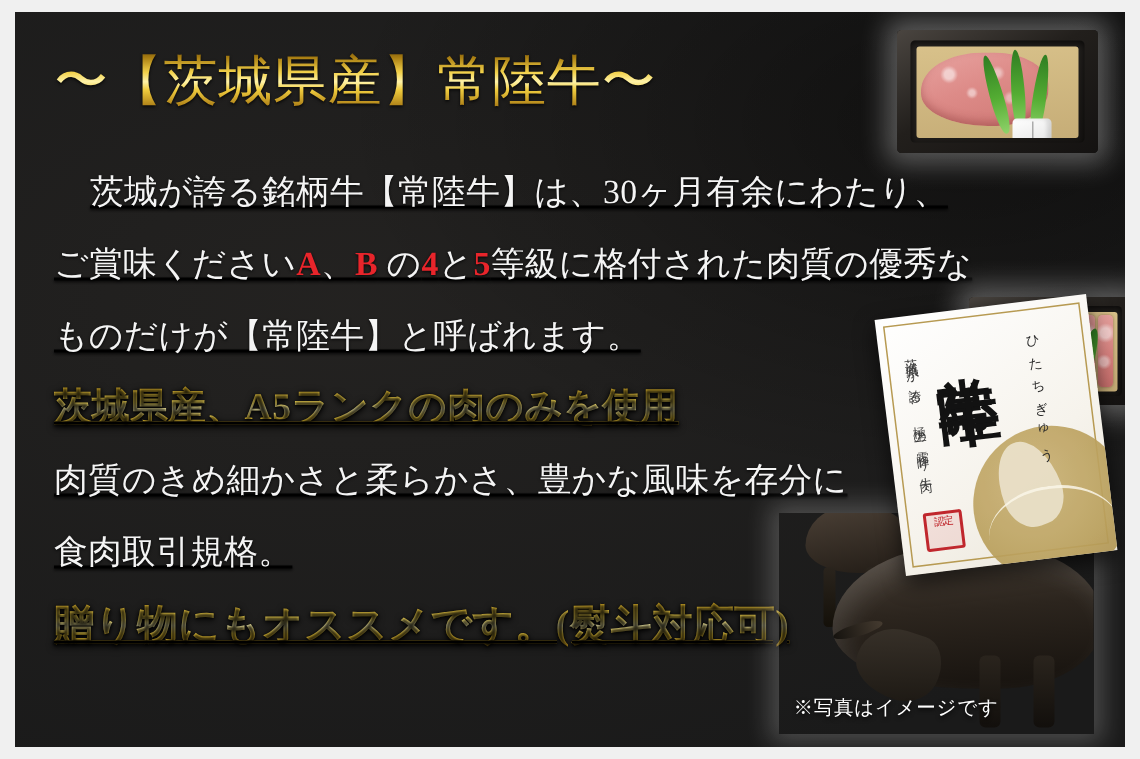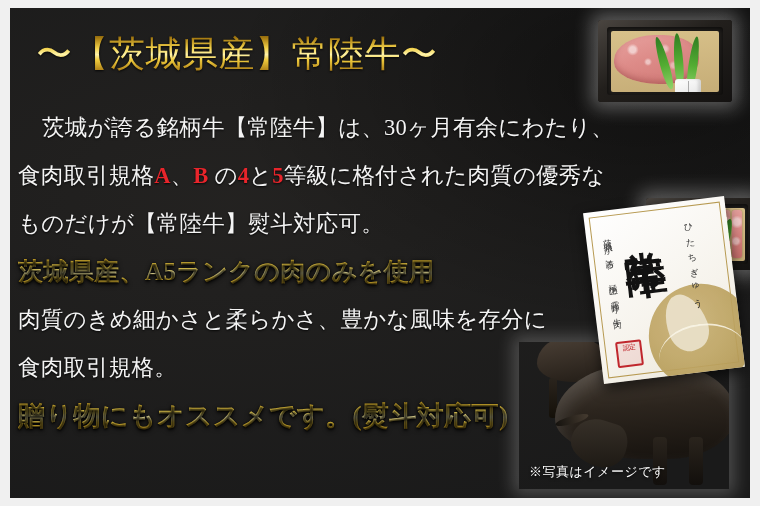--- a/index.html
+++ b/index.html
@@ -55,23 +55,24 @@
     -webkit-background-clip: text;
     background-clip: text;
     color: transparent;
     -webkit-text-fill-color: transparent;
     filter: drop-shadow(0 1px 1px rgba(0,0,0,0.8));
   }
 
   
   .body-text {
     position: absolute;
-    left: 8px;
+    left: 26px;
     top: 96px;
     width: 580px;
+    text-decoration: underline;
   }
   .line {
     height: 48px;
     line-height: 48px;
     font-size: 22.5px;
     color: #f4f4f4;
     white-space: nowrap;
     text-shadow: 0 1px 2px rgba(0,0,0,0.85);
     letter-spacing: 0.2px;
   }
@@ -384,22 +385,22 @@
 </head>
 <body>
 
 <div class="banner">
   <div class="vignette"></div>
 
   <div class="title">〜【茨城県産】常陸牛〜</div>
 
   <div class="body-text">
     <div class="line indent">茨城が誇る銘柄牛【常陸牛】は、30ヶ月有余にわたり、</div>
-    <div class="line"><span>食肉取引規格</span><span class="accent-red">A</span><span>、</span><span class="accent-red">B</span><span> の</span><span class="accent-red">4</span><span>と</span><span class="accent-red">5</span><span>等級に格付された肉質の優秀な</span></div>
-    <div class="line">ものだけが【常陸牛】熨斗対応可。</div>
+    <div class="line"><span>ご賞味ください</span><span class="accent-red">A</span><span>、</span><span class="accent-red">B</span><span> の</span><span class="accent-red">4</span><span>と</span><span class="accent-red">5</span><span>等級に格付された肉質の優秀な</span></div>
+    <div class="line">ものだけが【常陸牛】と呼ばれます。</div>
     <div class="line gold">茨城県産、A5ランクの肉のみを使用</div>
     <div class="line">肉質のきめ細かさと柔らかさ、豊かな風味を存分に</div>
     <div class="line">食肉取引規格。</div>
     <div class="line gold big">贈り物にもオススメです。(熨斗対応可)</div>
   </div>
 
   <div class="photo tray" style="left:588px; top:12px; width:134px; height:82px;">
     <div class="tray-inner">
       <div class="steak"></div>
       <div class="garnish" style="left:52%; top:6%;">

